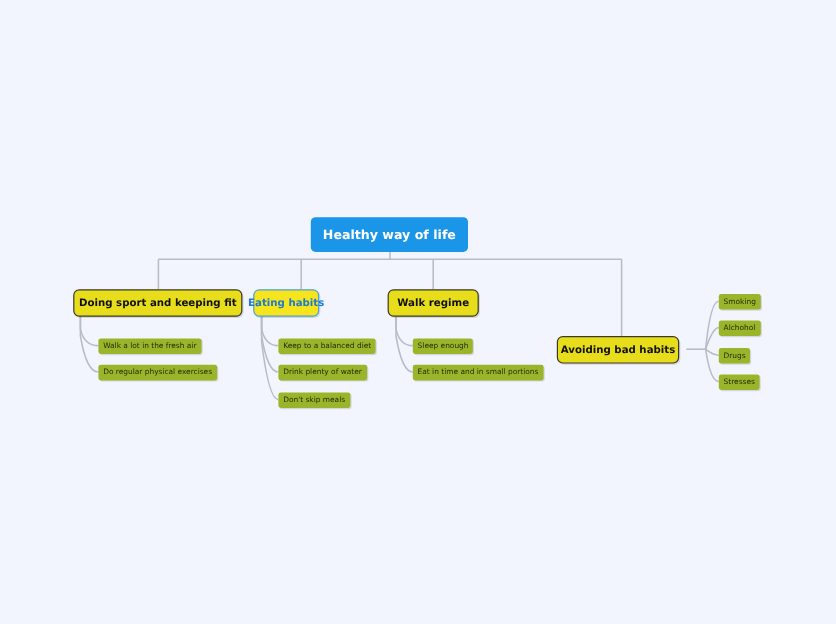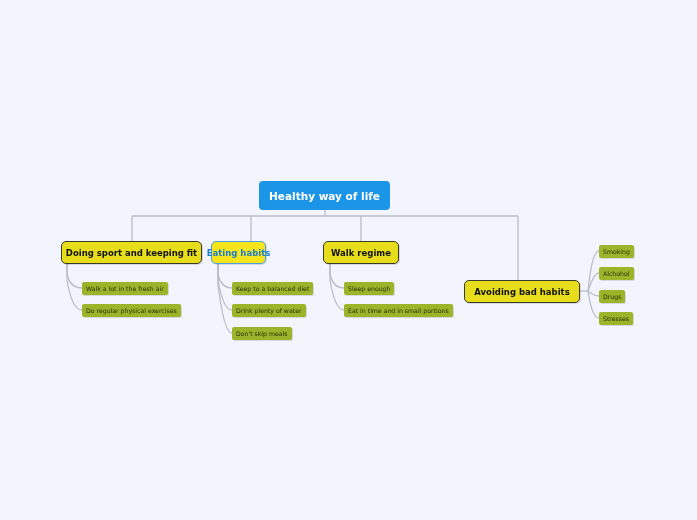--- a/index.html
+++ b/index.html
@@ -89,21 +89,21 @@
   <div class="node branch" style="left:323px; top:241px; width:76px;">
     <span>Walk regime</span>
   </div>
   <div class="node leaf" style="left:344px; top:282px;">
     <span>Sleep enough</span>
   </div>
   <div class="node leaf" style="left:344px; top:304px;">
     <span>Eat in time and in small portions</span>
   </div>
 
-  <div class="node branch" style="left:464px; top:280px; width:116px;">
+  <div class="node branch" style="left:464px; top:280px; width:102px;">
     <span>Avoiding bad habits</span>
   </div>
   <div class="node leaf" style="left:599px; top:245px;">
     <span>Smoking</span>
   </div>
   <div class="node leaf" style="left:599px; top:267px;">
     <span>Alchohol</span>
   </div>
   <div class="node leaf" style="left:599px; top:290px;">
     <span>Drugs</span>

